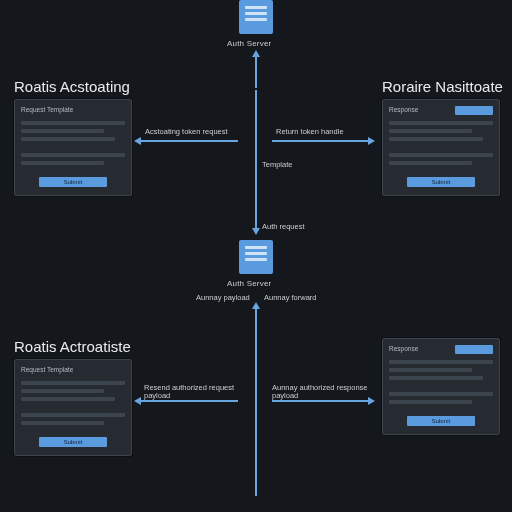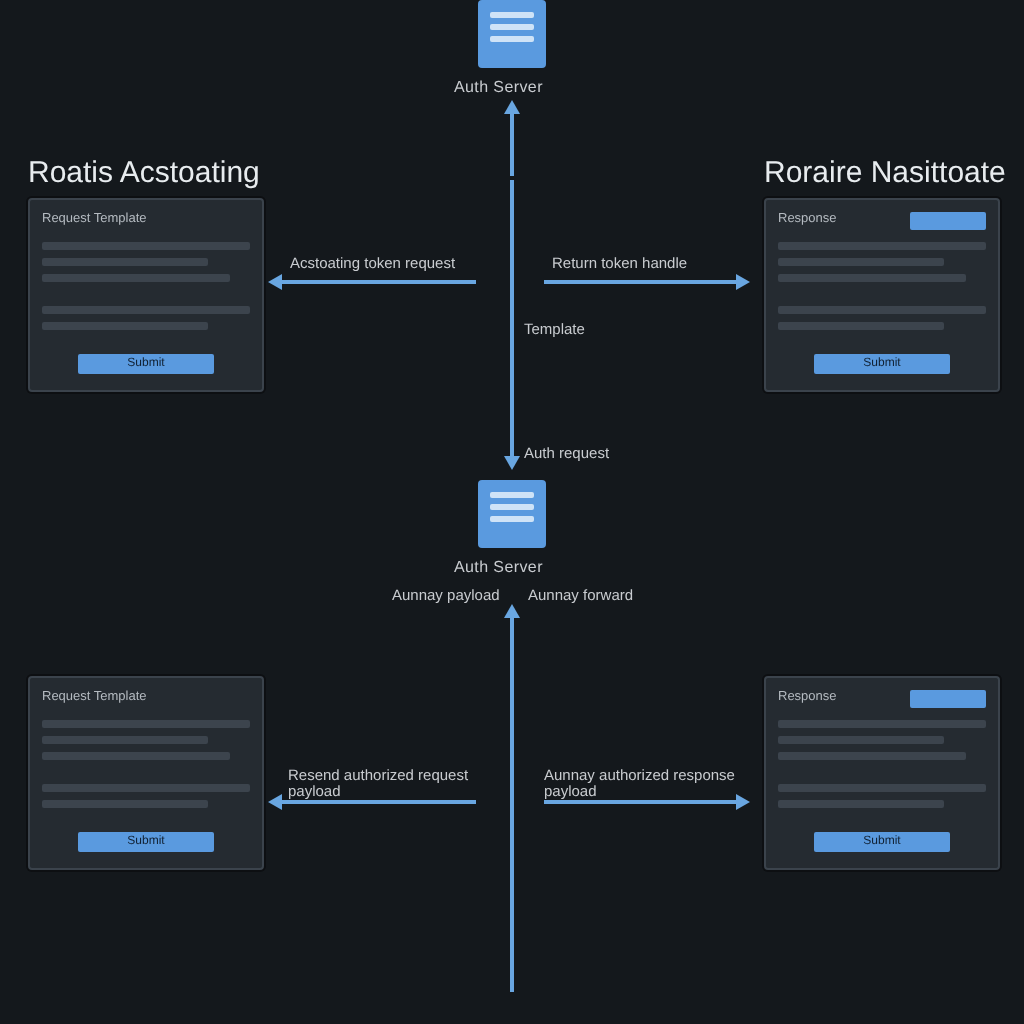--- a/index.html
+++ b/index.html
@@ -107,20 +107,21 @@
 <div class="abs srv-cap" style="left:227px;top:279px">Auth Server</div>
 <div class="abs albl" style="left:196px;top:293px">Aunnay payload</div>
 <div class="abs albl" style="left:264px;top:293px">Aunnay forward</div>
 
 <div class="abs albl" style="left:262px;top:222px">Auth request</div>
 
 <div class="abs arrow-v" style="left:255px;top:306px;height:190px"></div>
 <div class="abs head up" style="left:252px;top:302px"></div>
 
 <div class="abs" style="left:14px;top:338px">
+  <div class="title">Roatis Actroatiste</div>
   <div class="card">
     <div class="card-h">
         <span class="txt">Request Template</span>
       </div>
     <div class="line"></div>
     <div class="line l2"></div>
     <div class="line l3"></div>
     <div class="card-gap"></div>
     <div class="line"></div>
     <div class="line l2"></div>

